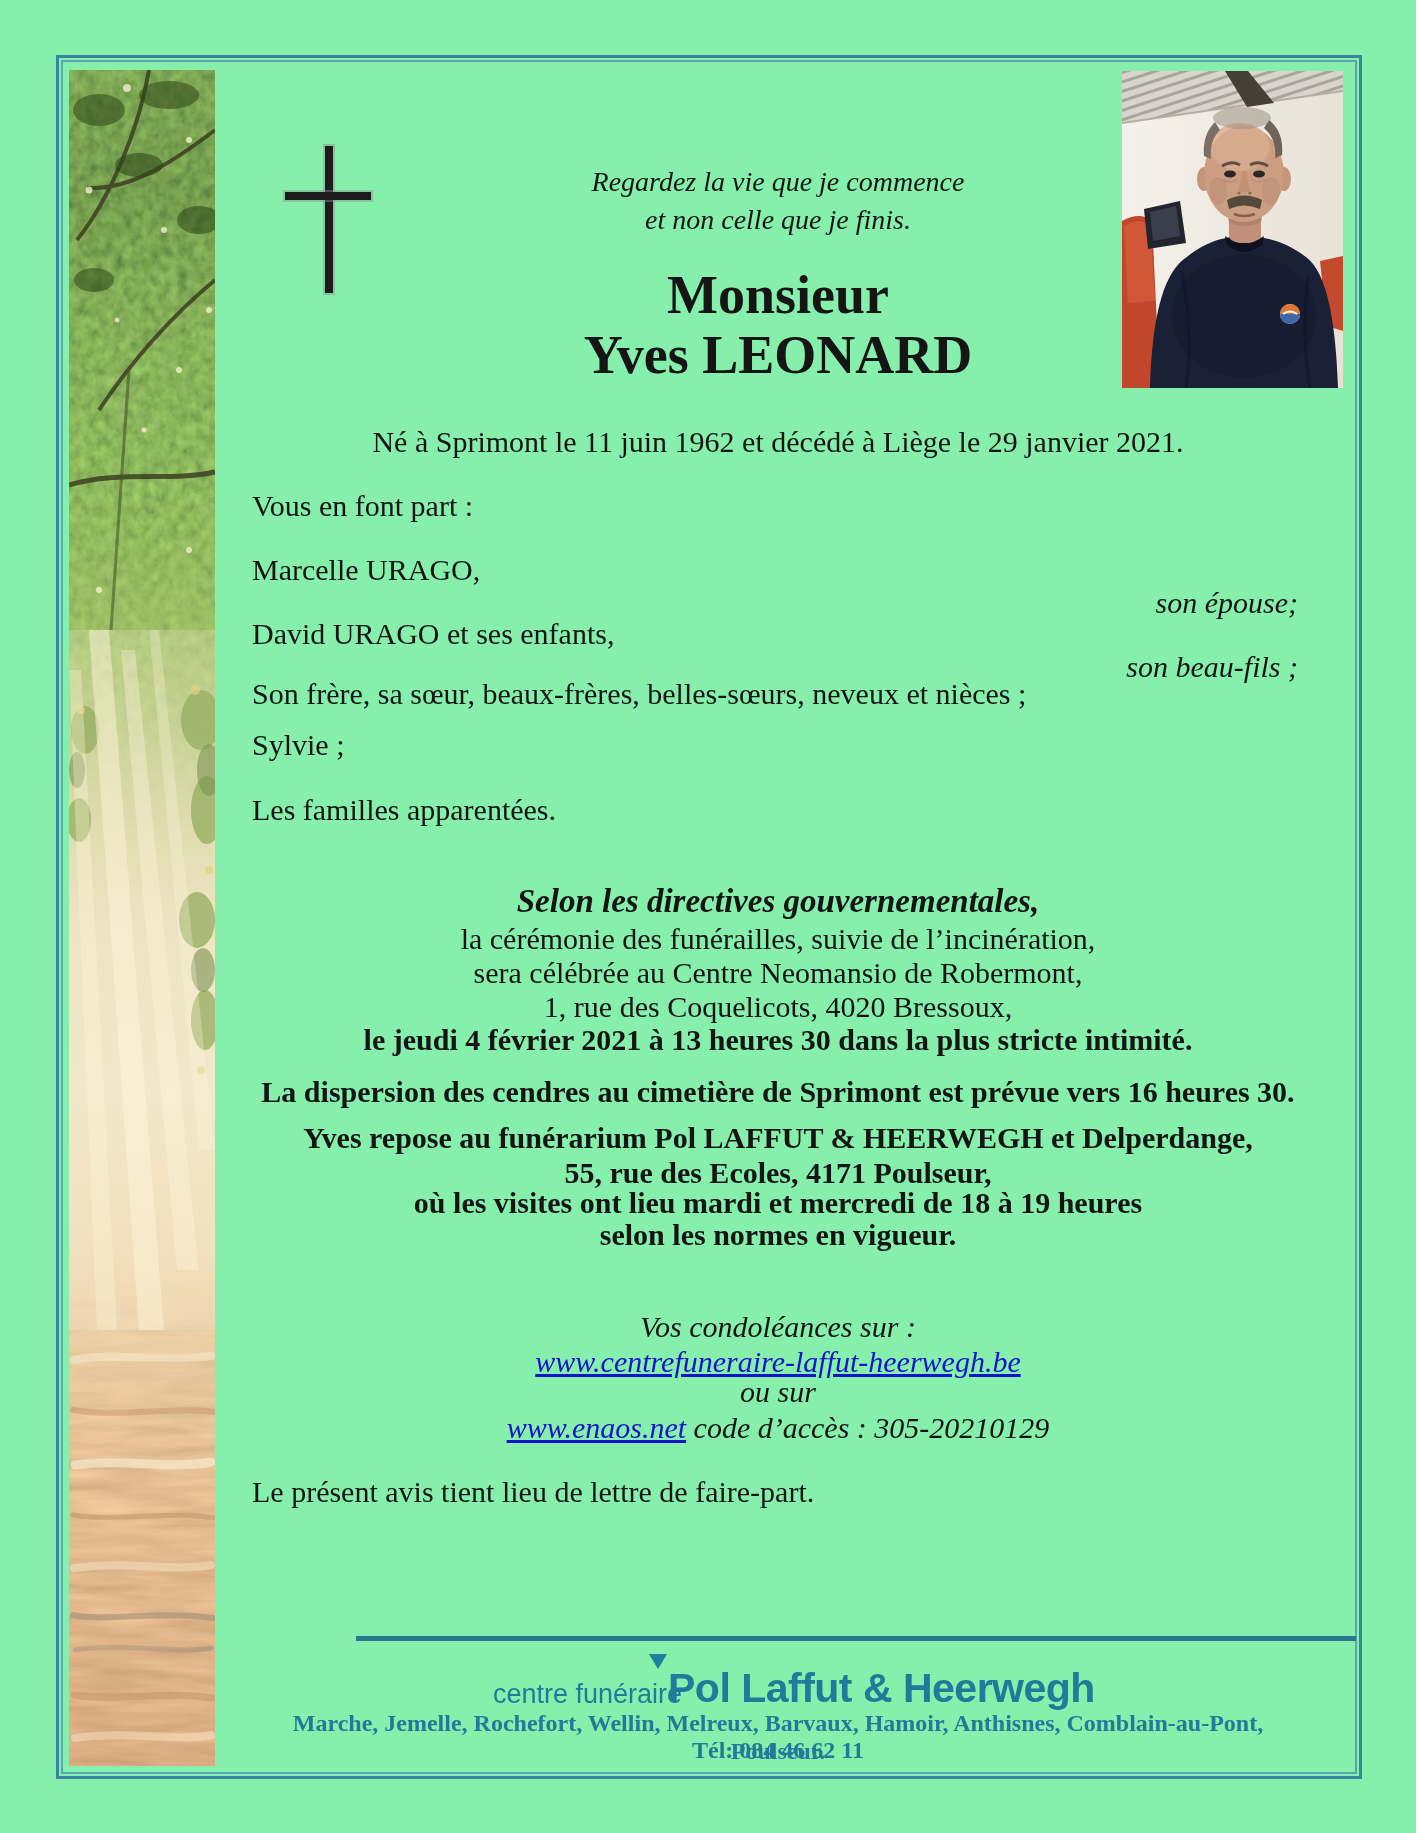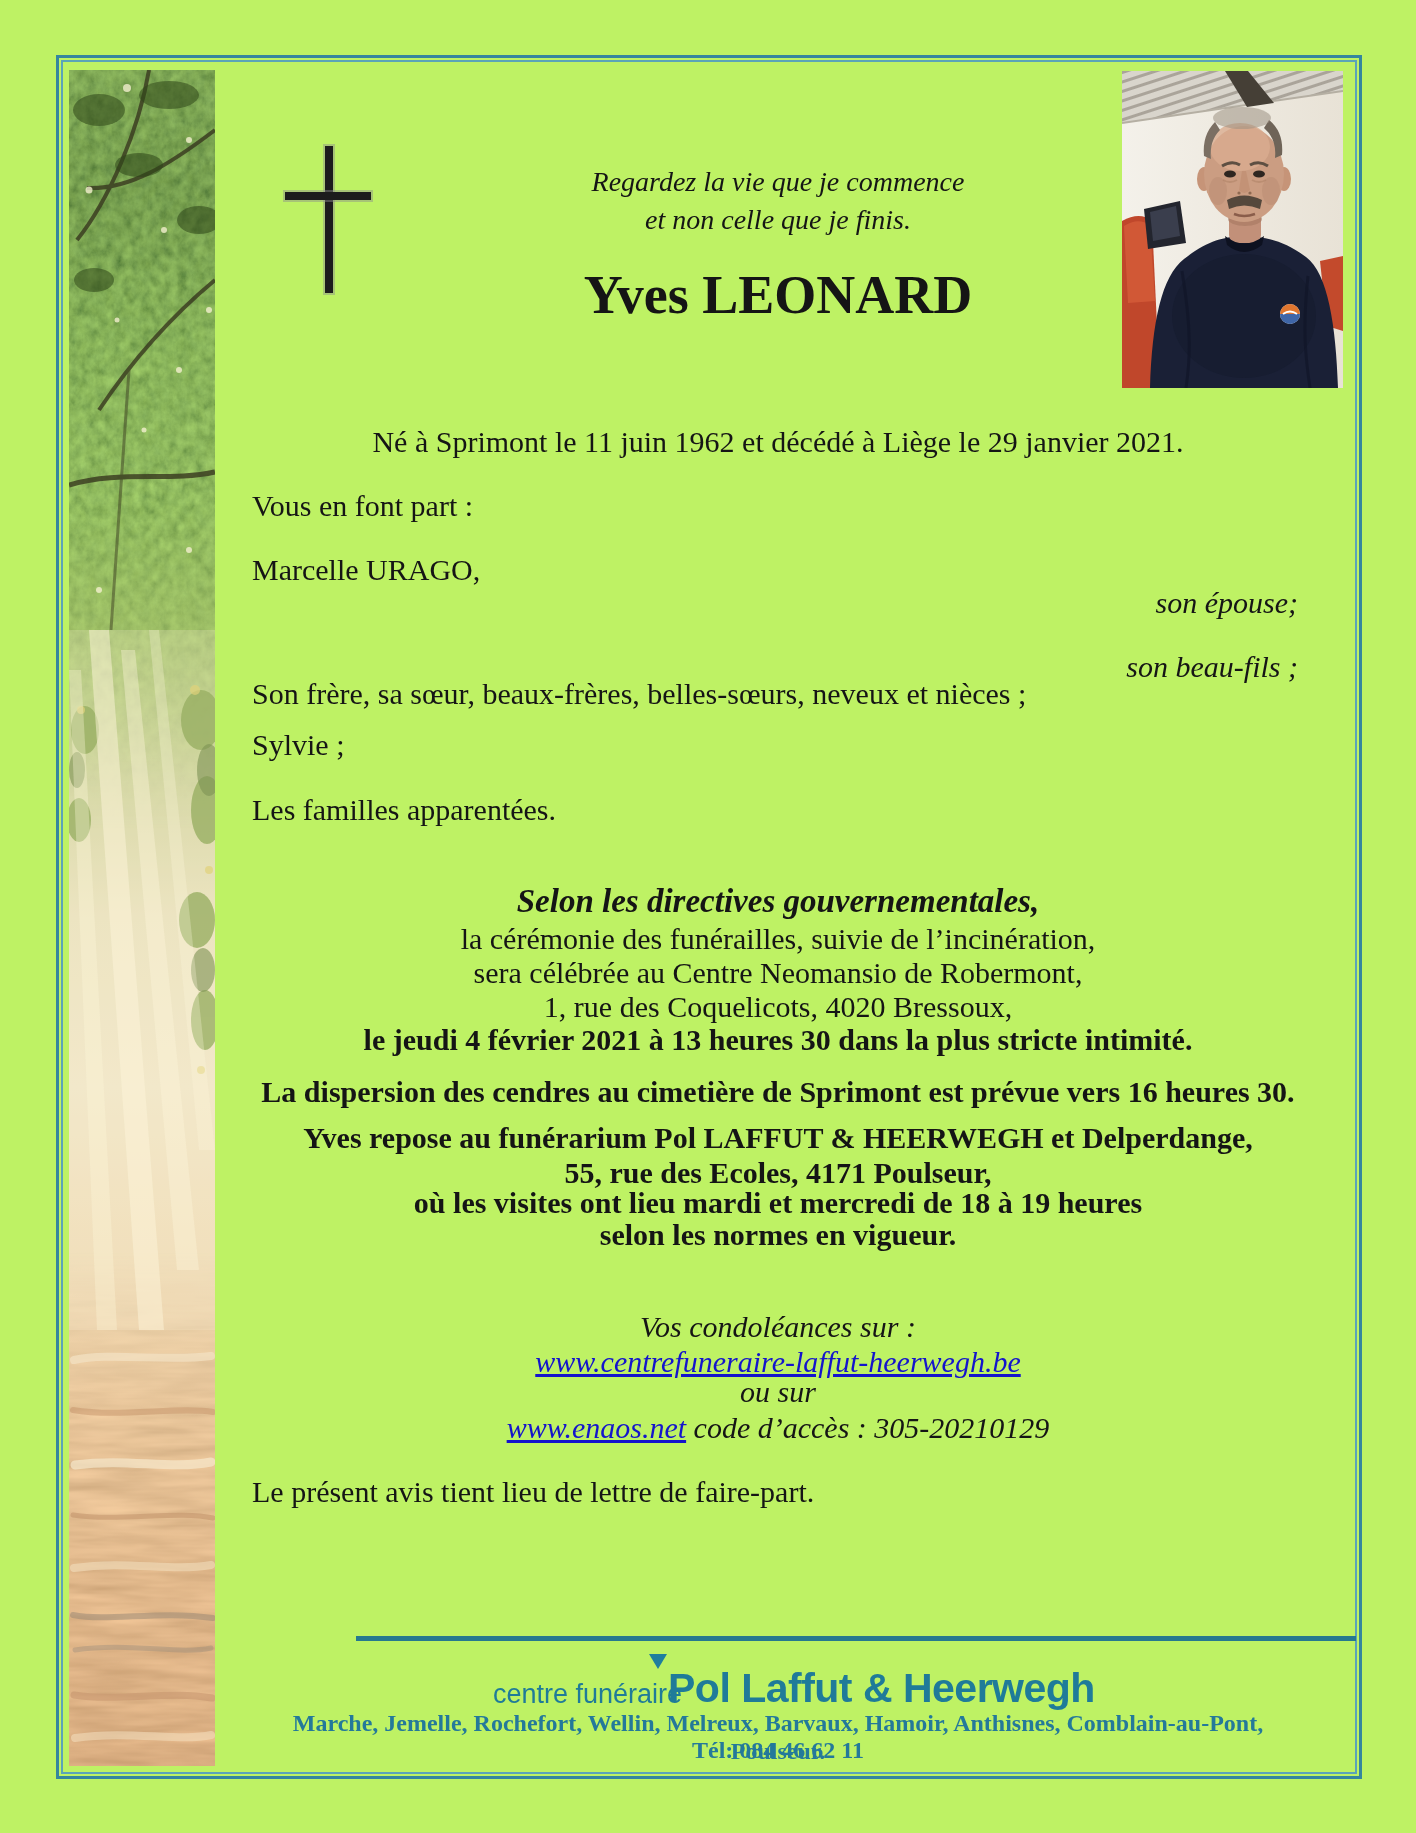--- a/index.html
+++ b/index.html
@@ -1,16 +1,16 @@
 <!DOCTYPE html>
 <html><head>
 <meta charset="utf-8">
 <style>
   html,body{margin:0;padding:0;background:#ffffff;}
-  .page{position:relative;width:1416px;height:1833px;background:#bef264;overflow:hidden;
+  .page{position:relative;width:1416px;height:1833px;background:#86efac;overflow:hidden;
         font-family:"Liberation Serif","DejaVu Serif",serif;color:#151515;}
   .abs{position:absolute;}
   .border-outer{left:56px;top:55px;width:1306px;height:1724px;border:3px solid #35869e;box-sizing:border-box;}
   .border-inner{position:absolute;left:2px;top:2px;right:2px;bottom:2px;border:2px solid #5ba4b8;}
   .strip{left:69px;top:70px;width:146px;height:1696px;}
   .strip svg{display:block;width:100%;height:100%;}
   .photo{left:1122px;top:71px;width:221px;height:317px;}
   .photo svg{display:block;width:100%;height:100%;}
   .cross-v{left:325px;top:146px;width:8px;height:147px;background:#1c1c1c;box-shadow:0 0 0 2px rgba(140,140,140,.45);}
   .cross-h{left:285px;top:192px;width:86px;height:8px;background:#1c1c1c;box-shadow:0 0 0 2px rgba(140,140,140,.45);}
@@ -210,30 +210,32 @@
       <path d="M161,243 Q168,238 175,243" stroke="#ffffff" stroke-width="1.8" fill="none"></path>
     </svg>
   </div>
 
   <div class="abs col quote">
     <div>Regardez la vie que je commence</div>
     <div>et non celle que je finis.</div>
   </div>
 
   <div class="abs col title">
+    <div>Monsieur</div>
     <div>Yves LEONARD</div>
   </div>
 
   <div class="abs col birth">Né à Sprimont le 11 juin 1962 et décédé à Liège le 29 janvier 2021.</div>
 
   <div class="abs left-line" style="top:488px;">Vous en font part :</div>
 
   <div class="abs left-line" style="top:552px;">Marcelle URAGO,</div>
   <div class="abs right-line" style="top:585px;">son épouse;</div>
 
+  <div class="abs left-line" style="top:616px;">David URAGO et ses enfants,</div>
   <div class="abs right-line" style="top:649px;">son beau-fils ;</div>
 
   <div class="abs left-line" style="top:676px;text-align:right;">Son frère, sa sœur, beaux-frères, belles-sœurs, neveux et nièces ;</div>
   <div class="abs left-line" style="top:727px;">Sylvie ;</div>
   <div class="abs left-line" style="top:792px;">Les familles apparentées.</div>
 
   <div class="abs col c-head" style="top:882px;">Selon les directives gouvernementales,</div>
   <div class="abs col c-line" style="top:921px;">la cérémonie des funérailles, suivie de l’incinération,</div>
   <div class="abs col c-line" style="top:955px;text-align:center;">sera célébrée au Centre Neomansio de Robermont,</div>
   <div class="abs col c-line" style="top:989px;">1, rue des Coquelicots, 4020 Bressoux,</div>

